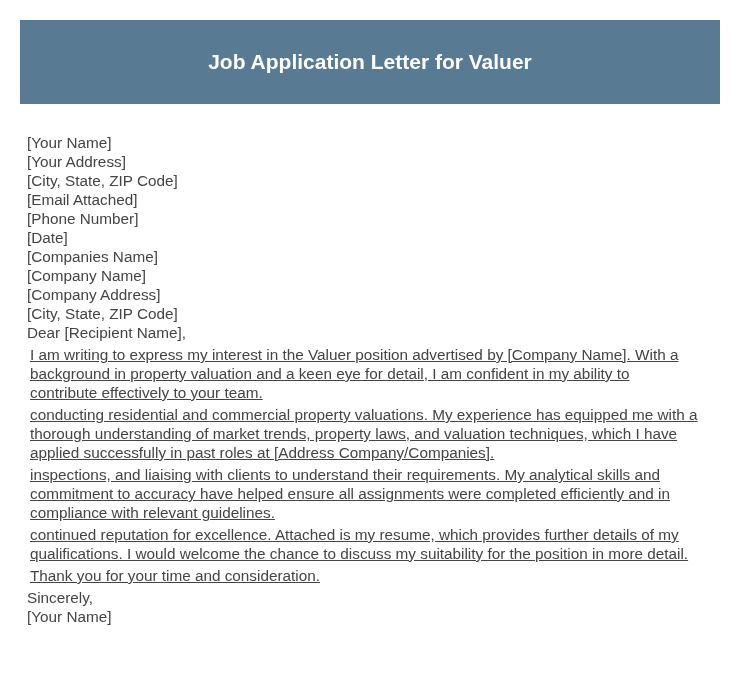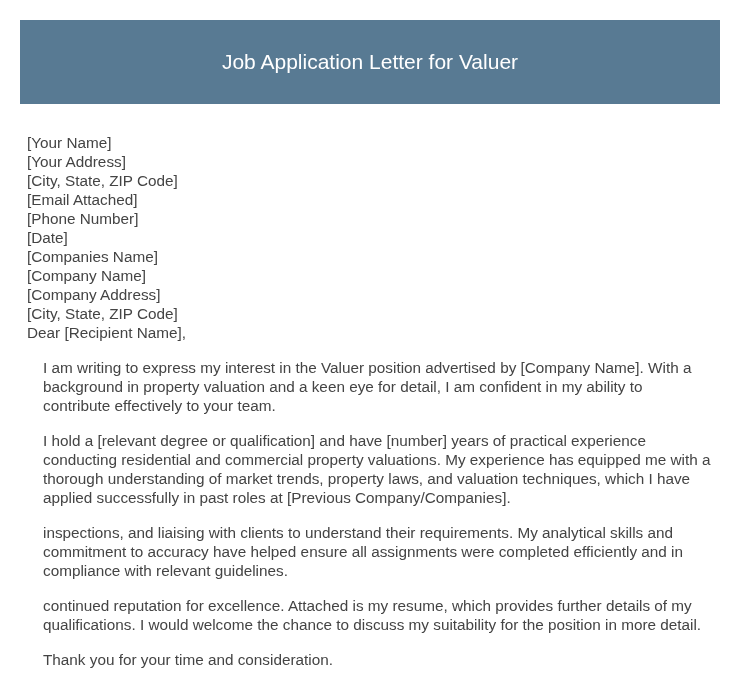--- a/index.html
+++ b/index.html
@@ -21,41 +21,42 @@
       width: 700px;
       height: 84px;
       background: #587a93;
       display: flex;
       align-items: center;
       justify-content: center;
     }
     .header-title {
       color: #ffffff;
       font-size: 21px;
-      font-weight: normal;
+      font-weight: bold;
       margin: 0;
       letter-spacing: 0px;
       font-family: "Liberation Sans", sans-serif;
     }
     .letter {
       position: absolute;
       left: 27px;
       top: 133px;
       width: 706px;
       color: #444444;
       font-size: 15.3px;
       line-height: 19px;
     }
     .letter .line {
       display: block;
       margin: 0;
       white-space: nowrap;
     }
     .letter p {
-      margin: 16px;
+      margin: 3px;
+      text-decoration: underline;
     }
   </style>
 </head>
 <body>
 
 <div class="header">
   <h1 class="header-title">Job Application Letter for Valuer</h1>
 </div>
 
 <div class="letter">
@@ -75,24 +76,23 @@
   </div>
   <span class="line">Dear [Recipient Name],</span>
 
   <p>
     <span class="line">I am writing to express my interest in the Valuer position advertised by [Company Name]. With a</span>
     <span class="line">background in property valuation and a keen eye for detail, I am confident in my ability to</span>
     <span class="line">contribute effectively to your team.</span>
   </p>
 
   <p>
-    <span class="line">I hold a [relevant degree or qualification] and have [number] years of practical experience</span>
     <span class="line">conducting residential and commercial property valuations. My experience has equipped me with a</span>
     <span class="line">thorough understanding of market trends, property laws, and valuation techniques, which I have</span>
-    <span class="line">applied successfully in past roles at [Previous Company/Companies].</span>
+    <span class="line">applied successfully in past roles at [Address Company/Companies].</span>
   </p>
 
   <p>
     <span class="line">inspections, and liaising with clients to understand their requirements. My analytical skills and</span>
     <span class="line">commitment to accuracy have helped ensure all assignments were completed efficiently and in</span>
     <span class="line">compliance with relevant guidelines.</span>
   </p>
 
   <p>
     <span class="line">continued reputation for excellence. Attached is my resume, which provides further details of my</span>

